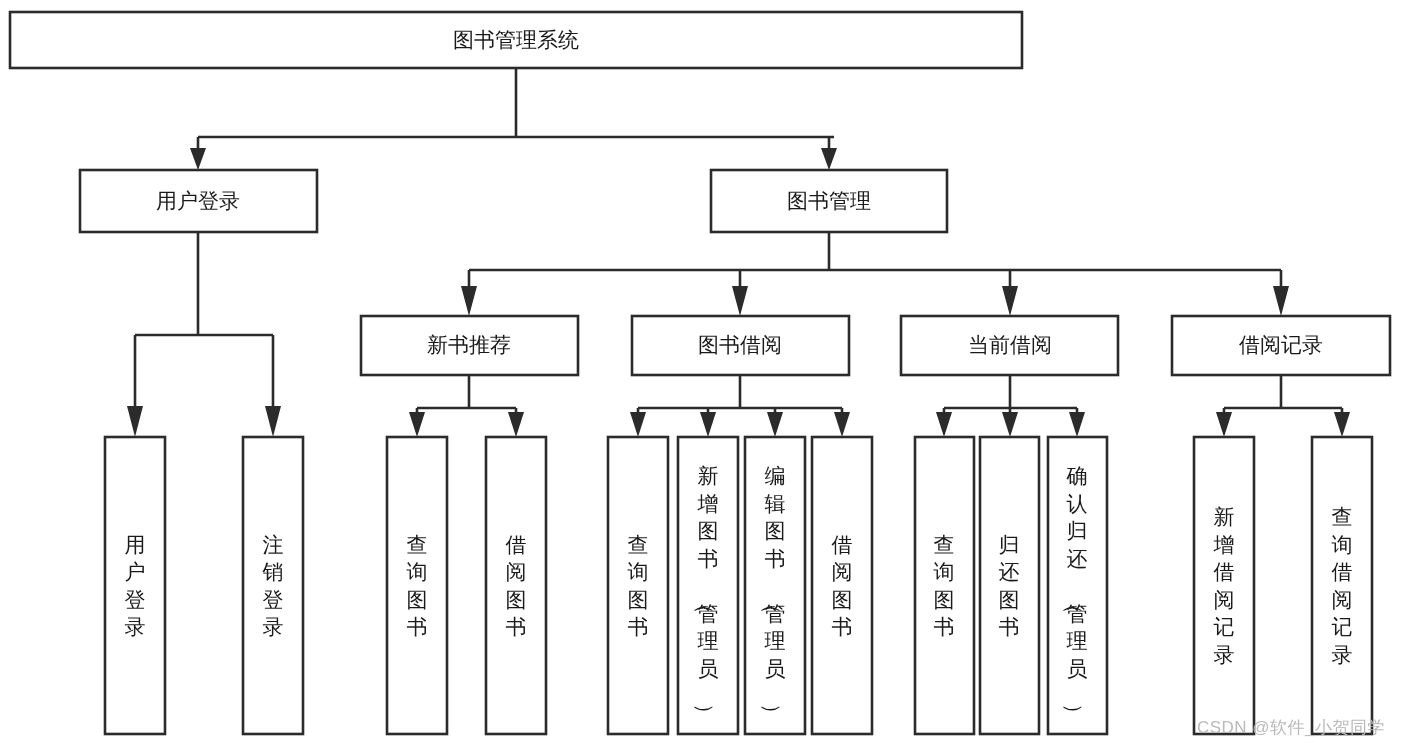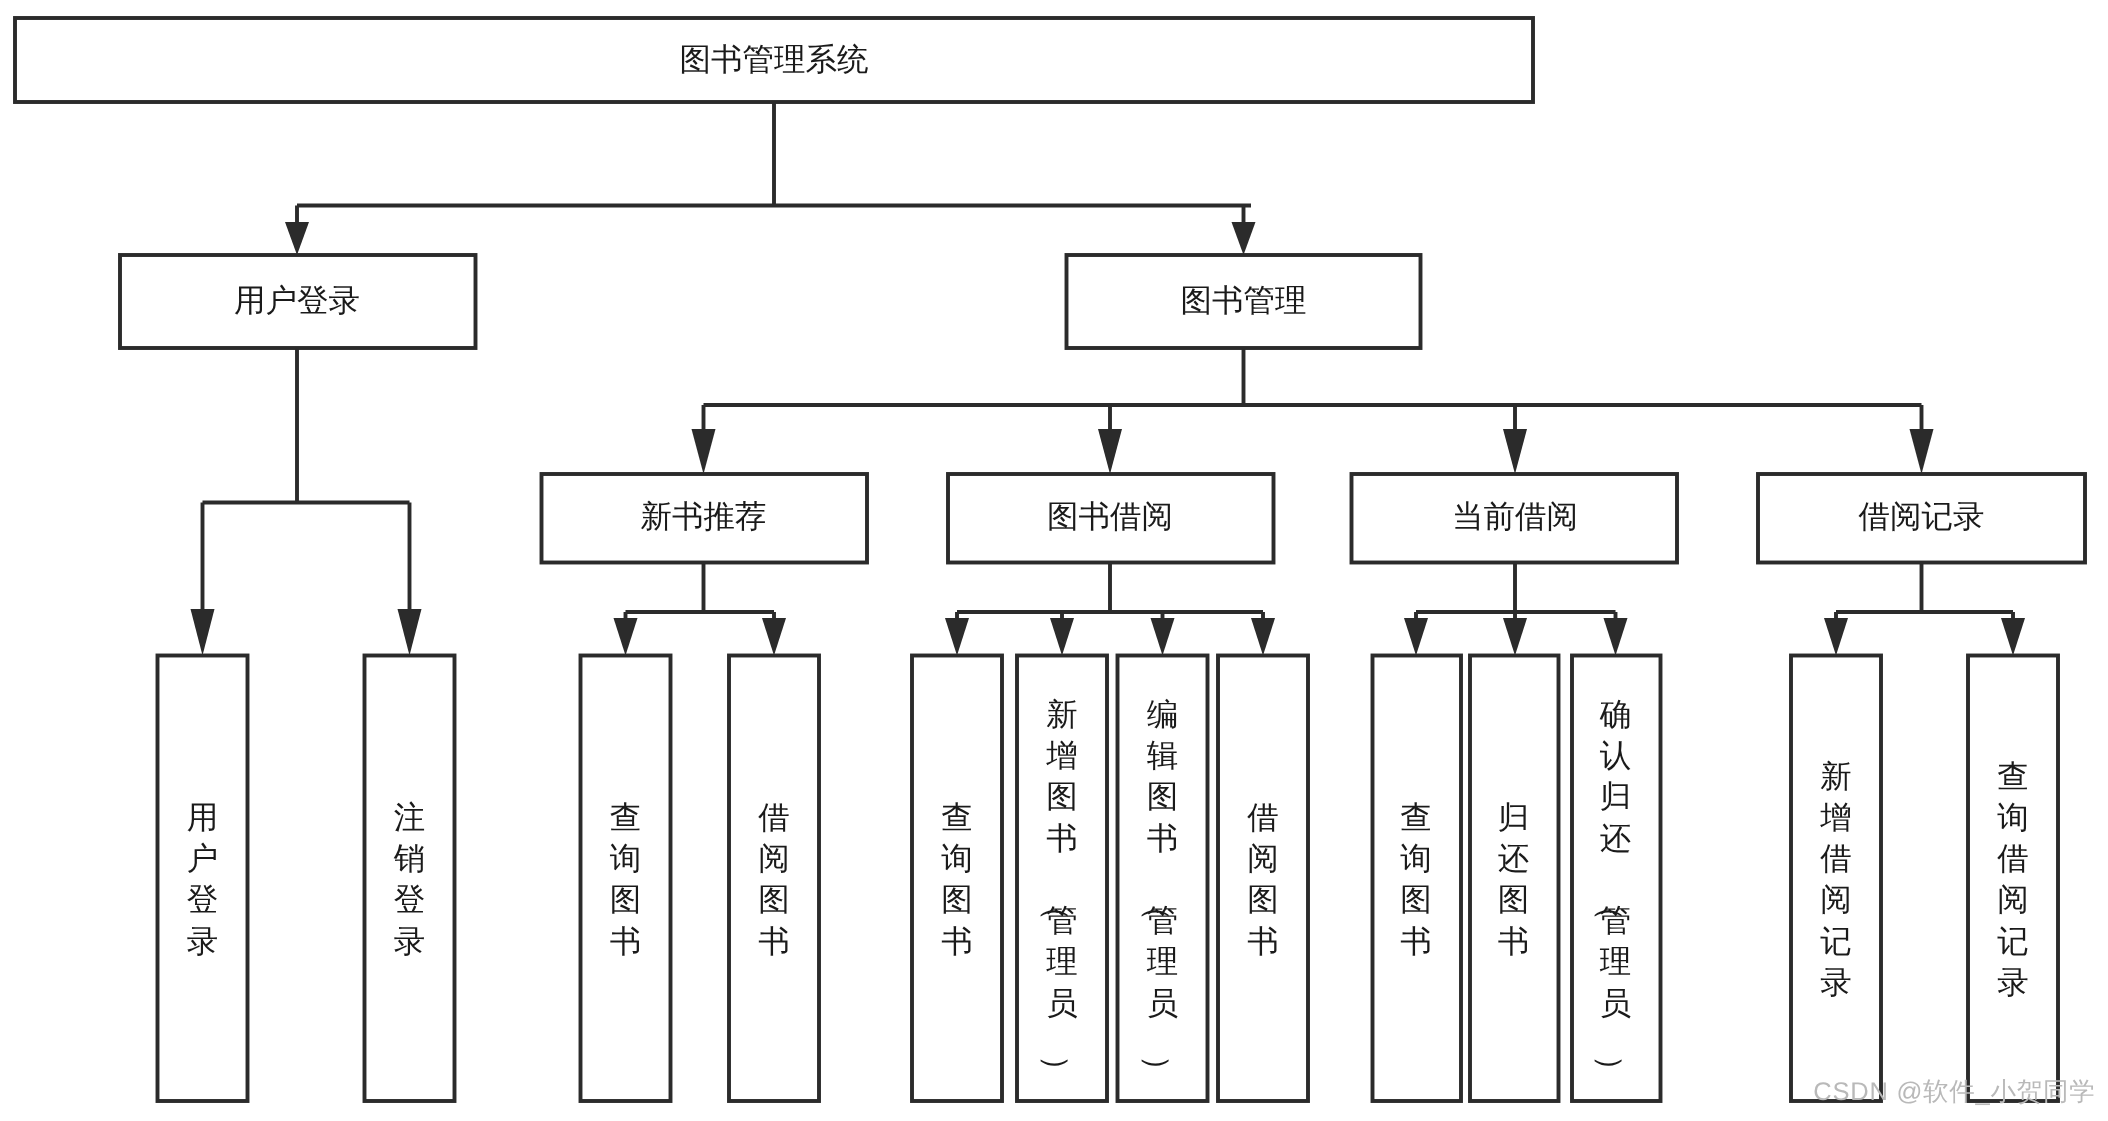--- a/index.html
+++ b/index.html
@@ -47,21 +47,21 @@
     dominant-baseline: middle;
   }
   .node-label-v {
     font-family: "Liberation Sans", "DejaVu Sans", sans-serif;
     font-size: 21px;
     fill: #1a1a1a;
     text-anchor: middle;
   }
   .watermark {
     position: absolute;
-    right: 8px;
+    right: 20px;
     bottom: 8px;
     font-family: "Liberation Sans", "DejaVu Sans", sans-serif;
     font-size: 17px;
     color: #b9b9b9;
     letter-spacing: 0.5px;
     white-space: nowrap;
     pointer-events: none;
   }
 </style>
 </head>

